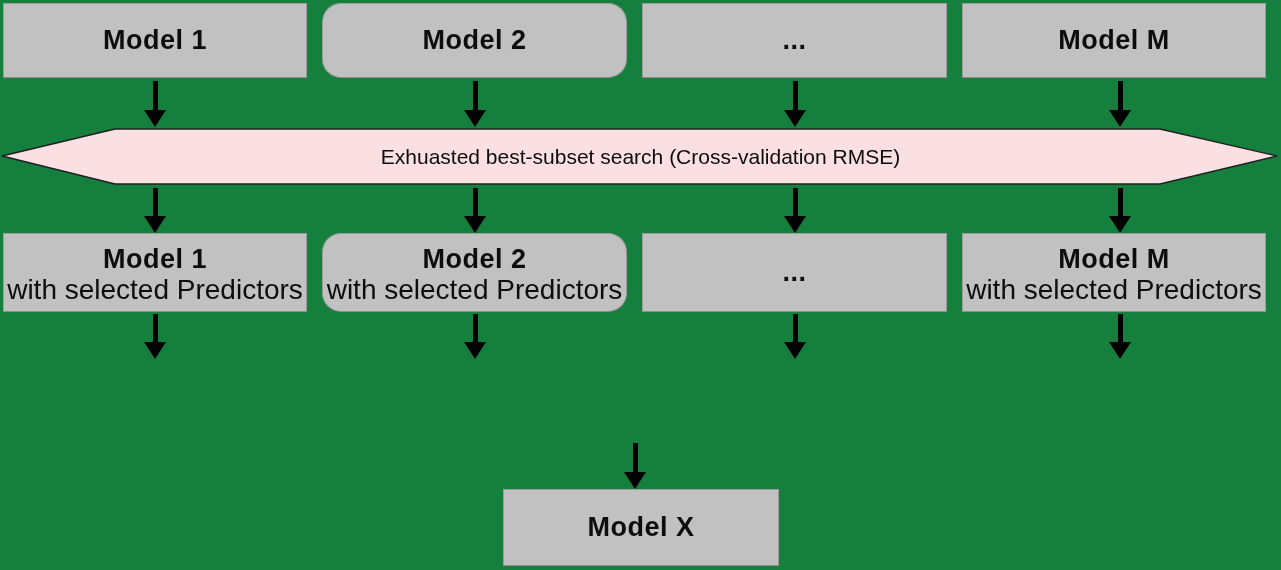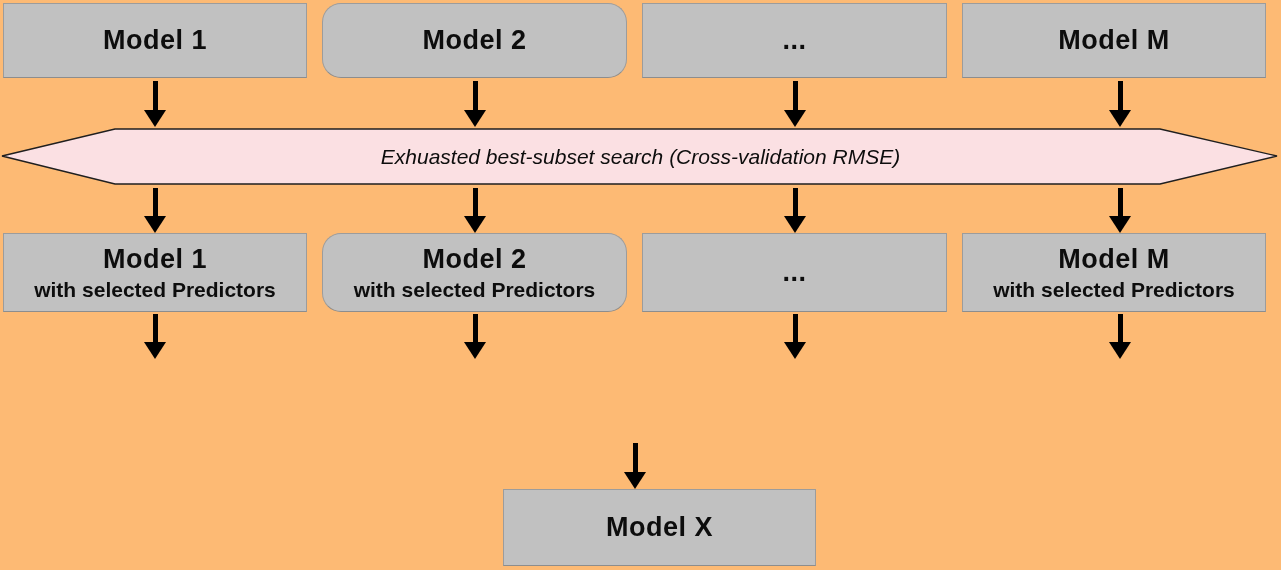--- a/index.html
+++ b/index.html
@@ -4,21 +4,21 @@
 <style>
   html, body { margin: 0; padding: 0; background: #ffffff; }
   body {
     font-family: "Liberation Sans", "DejaVu Sans", sans-serif;
     color: var(--text, #0d0d0d);
   }
   .flowchart {
     position: relative;
     width: 1281px;
     height: 570px;
-    background: #fdba74;
+    background: #15803d;
     overflow: hidden;
   }
   
   .gbox {
     position: absolute;
     box-sizing: border-box;
     background: var(--box-fill, #c1c1c1);
     border: 1px solid var(--box-border, #9c9c9c);
     border-bottom-color: #8d8d8d;
     display: flex;
@@ -27,52 +27,52 @@
     justify-content: center;
     text-align: center;
   }
   .gbox .title {
     font-weight: 700;
     font-size: 27px;
     line-height: 33px;
     letter-spacing: 0.5px;
   }
   .gbox .subtitle {
-    font-weight: 700;
-    font-size: 21px;
+    font-weight: 400;
+    font-size: 28px;
     line-height: 27px;
   }
   
   .c1 { left: 3px;   width: 304px; }
   .c2 { left: 322px; width: 305px; border-radius: 19px; }
   .c3 { left: 642px; width: 305px; }
   .c4 { left: 962px; width: 304px; }
   .row1 { top: 3px;   height: 75px; }
   .row2 { top: 233px; height: 79px; }
-  .final-box { left: 503px; top: 489px; width: 313px; height: 77px; }
+  .final-box { left: 503px; top: 489px; width: 276px; height: 77px; }
 
   
   .banner {
     position: absolute;
     left: 0;
     width: 1281px;
   }
   .banner svg { position: absolute; left: 0; top: 0; display: block; }
   .banner .banner-text {
     position: absolute;
     left: 0; top: 0; right: 0; bottom: 0;
     display: flex;
     flex-direction: column;
     align-items: center;
     justify-content: center;
     text-align: center;
     font-size: 21px;
     line-height: 40px;
   }
-  .banner1 { top: 128px; height: 57px; font-style: italic; }
+  .banner1 { top: 128px; height: 57px; }
   .banner2 { top: 361px; height: 80px; }
 
   
   .arrow {
     position: absolute;
     width: 22px;
     display: flex;
     flex-direction: column;
     align-items: center;
   }

